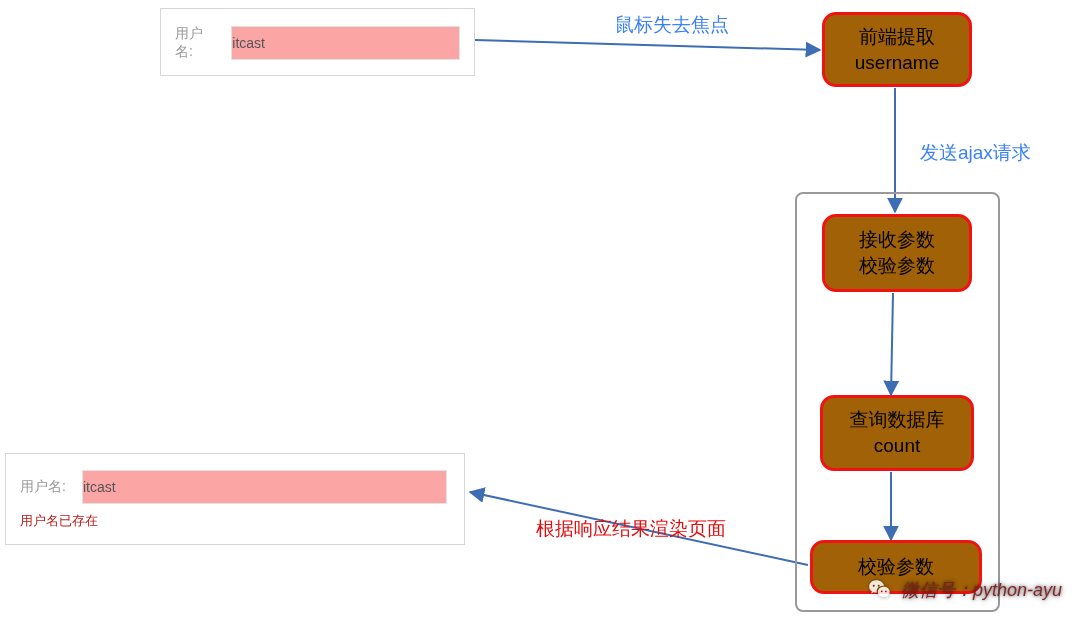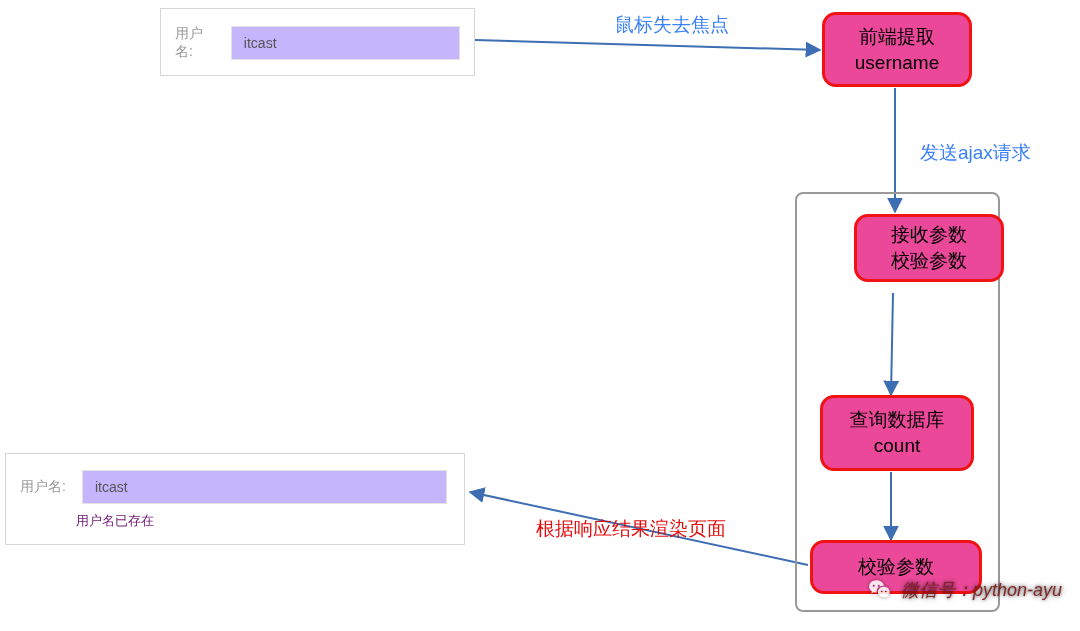--- a/index.html
+++ b/index.html
@@ -16,40 +16,39 @@
   .form-card {
     position: absolute;
     border: 1px solid #d6d6d6;
     background: #fff;
     padding: 16px 14px;
   }
   .form-row { display: flex; align-items: center; gap: 16px; }
   .form-label { color: #999; font-size: 14px; }
   .form-input {
     border: 1px solid #e2e2e2;
-    background: #c4b5fd;
+    background: #fca5a5;
     height: 34px;
-    padding: 0 12px;
+    padding: 0 0;
     font-size: 14px;
     width: 260px;
     color: #555;
   }
   .form-error {
-    color: #701a75;
+    color: #b91c1c;
     font-size: 13px;
     margin-top: 8px;
-    margin-left: 56px;
   }
 
   
   .node {
     position: absolute;
     border: 3px solid #f11313;
     border-radius: 14px;
-    background: #ec4899;
+    background: #a16207;
     text-align: center;
     display: flex;
     flex-direction: column;
     justify-content: center;
     font-size: 19px;
     line-height: 1.35;
     padding: 10px 12px;
   }
 
   
@@ -132,21 +131,21 @@
   <div class="form-error">用户名已存在</div>
 </div>
 
 <div class="node" style="left:822px; top:12px; width:150px; height:75px;">
   <span>前端提取</span>
   <span>username</span>
 </div>
 
 <div class="backend-box" style="left:795px; top:192px; width:205px; height:420px;"></div>
 
-<div class="node" style="left:822px; top:214px; width:150px; height:68px;margin-left:32px;">
+<div class="node" style="left:822px; top:214px; width:150px; height:78px;">
   <span>接收参数</span>
   <span>校验参数</span>
 </div>
 
 <div class="node" style="left:820px; top:395px; width:154px; height:76px;">
   <span>查询数据库</span>
   <span>count</span>
 </div>
 
 <div class="node" style="left:810px; top:540px; width:172px; height:54px;">

